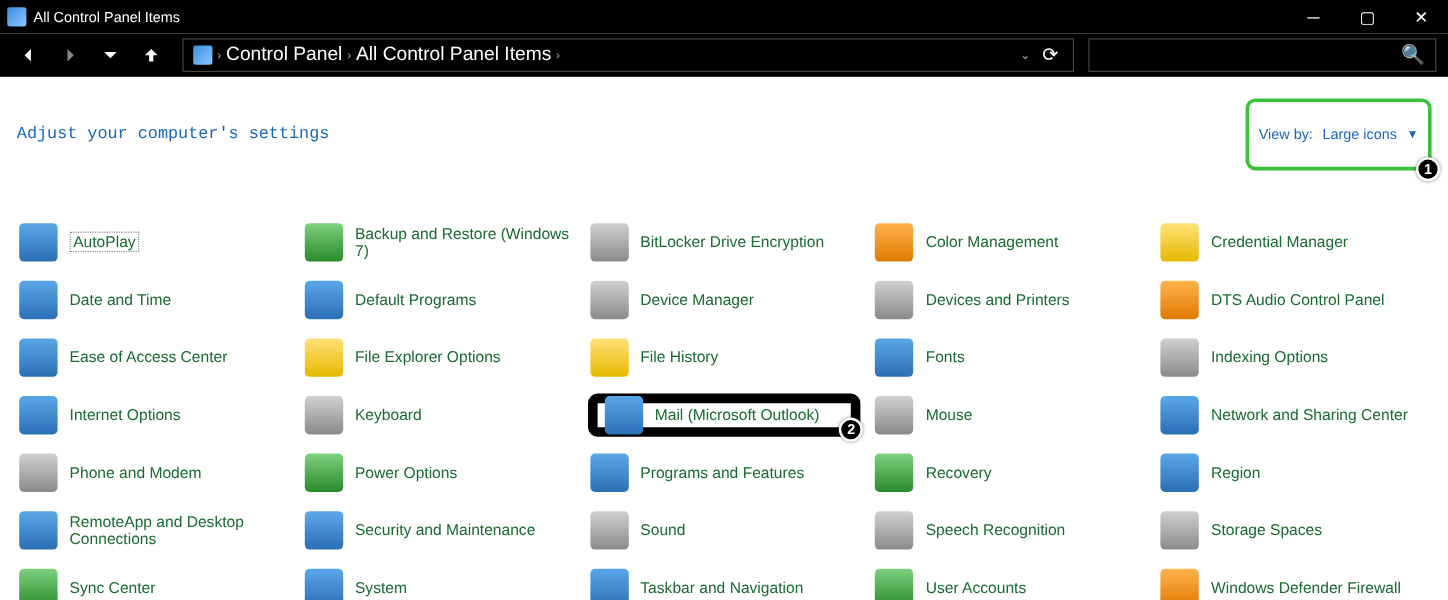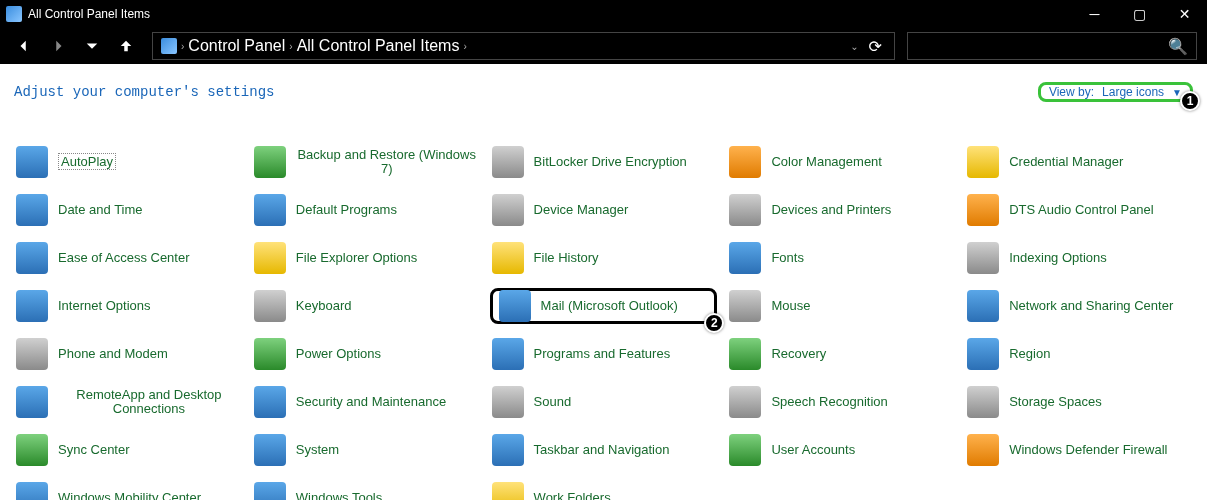--- a/index.html
+++ b/index.html
@@ -23,34 +23,34 @@
 .crumb-sep { color: #aaa; font-size: 10px; }
 .bc-right { margin-left: auto; display: flex; align-items: center; gap: 10px; padding-right: 8px; }
 .search-bar { width: 290px; background: #000; border: 1px solid #444; height: 28px; display: flex; align-items: center; padding: 0 8px; }
 .search-input { flex: 1; background: transparent; border: none; outline: none; color: #fff; font-size: 12px; }
 .search-icon-s { color: #aaa; }
 
 
 .content { position: relative; padding: 18px 14px 8px 14px; }
 .heading-row { display: flex; justify-content: space-between; align-items: center; margin-bottom: 12px; padding-bottom: 10px;}
 .heading { color: #1a66b8; font-size: 14px; font-family: Liberation Mono, monospace; }
-.viewby-wrap { display: flex; align-items: center; gap: 8px; font-size: 12px; padding: 0 8px; border: 3px solid #3ac23a; border-radius: 8px; position: relative; }
+.viewby-wrap { display: flex; align-items: center; gap: 8px; font-size: 12px; padding: 20px 8px; border: 3px solid #3ac23a; border-radius: 8px; position: relative; }
 .viewby-wrap .lbl { color: #1a66b8; }
 .viewby-wrap .val { color: #1a66b8; cursor: pointer; }
 .viewby-wrap .dd { color: #1a66b8; font-size: 10px; }
 .badge { position: absolute; width: 20px; height: 20px; border-radius: 50%; background: #000; color: #fff; font-weight: bold; font-size: 12px; display: flex; align-items: center; justify-content: center; border: 2px solid #fff; box-shadow: 0 0 3px rgba(0,0,0,.5); }
 .badge.b1 { right: -10px; bottom: -12px; }
 .badge.b2 { right: -10px; bottom: -12px; }
 
 
 .grid { display: grid; grid-template-columns: repeat(5, 1fr); row-gap: 12px; column-gap: 10px; padding-top: 20px;}
 .item { display: flex; align-items: center; gap: 10px; height: 36px; cursor: pointer; font-size: 13px; color: #186a2e; position: relative; padding: 2px; }
 .item .icon { width: 32px; height: 32px; flex: 0 0 32px; border-radius: 4px; display: flex; align-items: center; justify-content: center; font-size: 18px; color: #fff; }
-.item .txt { line-height: 1.1; text-align: center; }
-.item.highlight { border: 3px solid #000000; border-radius: 8px; padding: 2px 6px; }
+.item .txt { line-height: 1.1; }
+.item.highlight { border: 8px solid #000000; border-radius: 8px; padding: 2px 6px; }
 .item.selected .txt span { border: 1px dotted #888; padding: 0 2px; }
 
 
 .ic-blue { background: linear-gradient(#5aa7e8,#2b6fb5); }
 .ic-green { background: linear-gradient(#7ed17e,#2a8a2a); }
 .ic-orange { background: linear-gradient(#ffb24d,#e07b00); }
 .ic-yellow { background: linear-gradient(#ffe27a,#e6b800); }
 .ic-gray { background: linear-gradient(#d0d0d0,#8a8a8a); }
 </style>
 </head>

